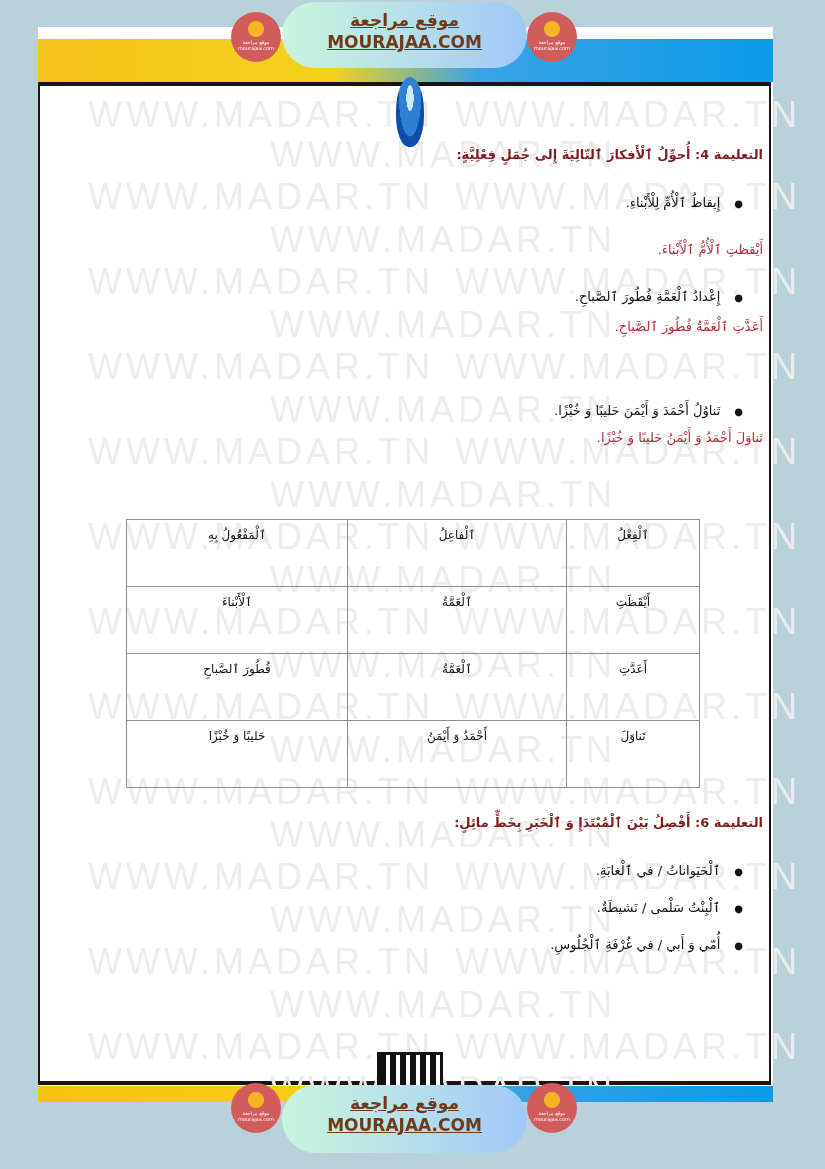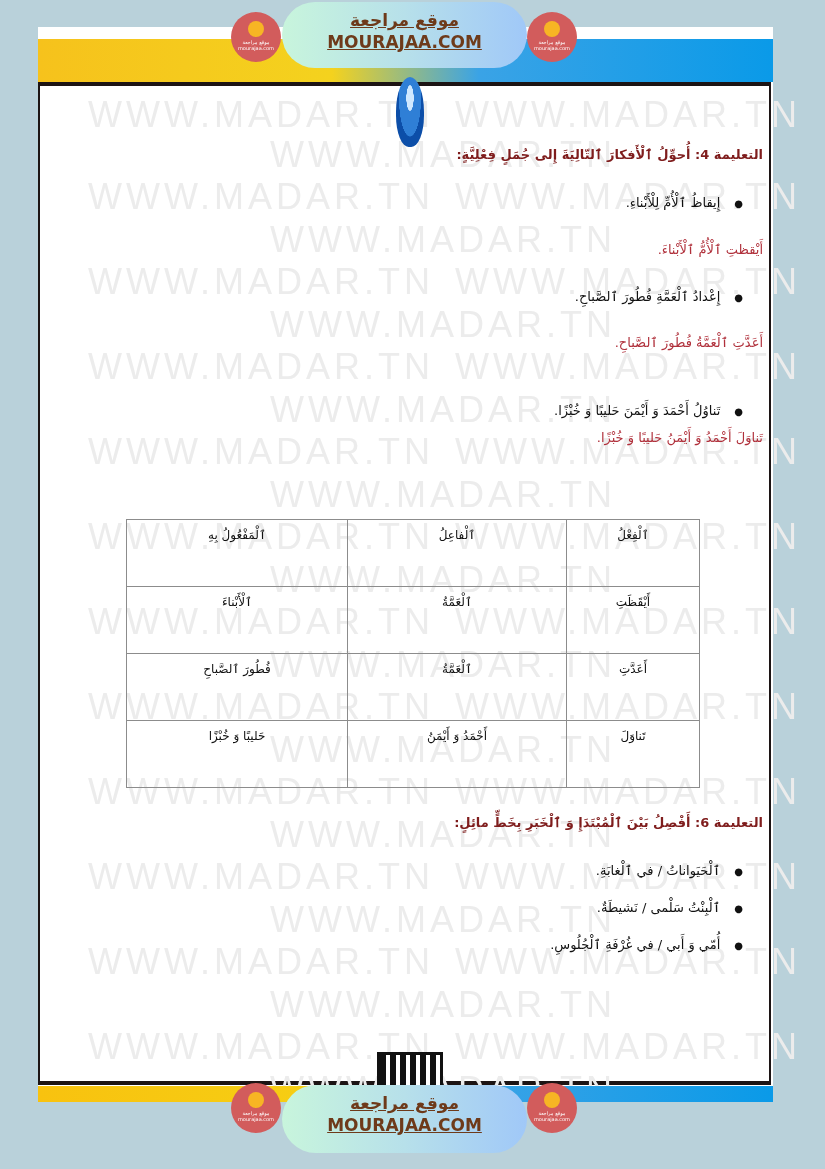--- a/index.html
+++ b/index.html
@@ -131,21 +131,21 @@
     <div class="watermark" style="left:415px;top:940px;">WWW.MADAR.TN</div>
     <div class="watermark" style="left:230px;top:983px;">WWW.MADAR.TN</div>
   </div>
   <div class="owl"></div>
 
   <div class="content">
     <div class="instr" style="top:120px;">التعليمة 4: أُحوِّلُ ٱلْأَفكارَ ٱلتّالِيَةَ إِلى جُمَلٍ فِعْلِيَّةٍ:</div>
     <div class="bullet" style="top:168px;">إِيقاظُ ٱلْأُمِّ لِلْأَبْناءِ.</div>
     <div class="answer" style="top:215px;margin-left:10px;">أَيْقظتِ ٱلْأُمُّ ٱلْأَبْناءَ.</div>
     <div class="bullet" style="top:262px;">إِعْدادُ ٱلْعَمَّةِ فُطُورَ ٱلصَّباحِ.</div>
-    <div class="answer" style="top:308px;">أَعَدَّتِ ٱلْعَمَّةُ فُطُورَ ٱلصَّباحِ.</div>
+    <div class="answer" style="top:292px;">أَعَدَّتِ ٱلْعَمَّةُ فُطُورَ ٱلصَّباحِ.</div>
     <div class="bullet" style="top:376px;text-align:center;">تَناوُلُ أَحْمَدَ وَ أَيْمَنَ حَليبًا وَ خُبْزًا.</div>
     <div class="answer" style="top:403px;">تَناوَلَ أَحْمَدُ وَ أَيْمَنُ حَليبًا وَ خُبْزًا.</div>
 
 
     <table class="grammar">
       <tbody>
           <tr>
         <td style="width:130px;">ٱلْفِعْلُ</td>
         <td style="width:216px;">ٱلْفاعِلُ</td>
         <td>ٱلْمَفْعُولُ بِهِ</td>

